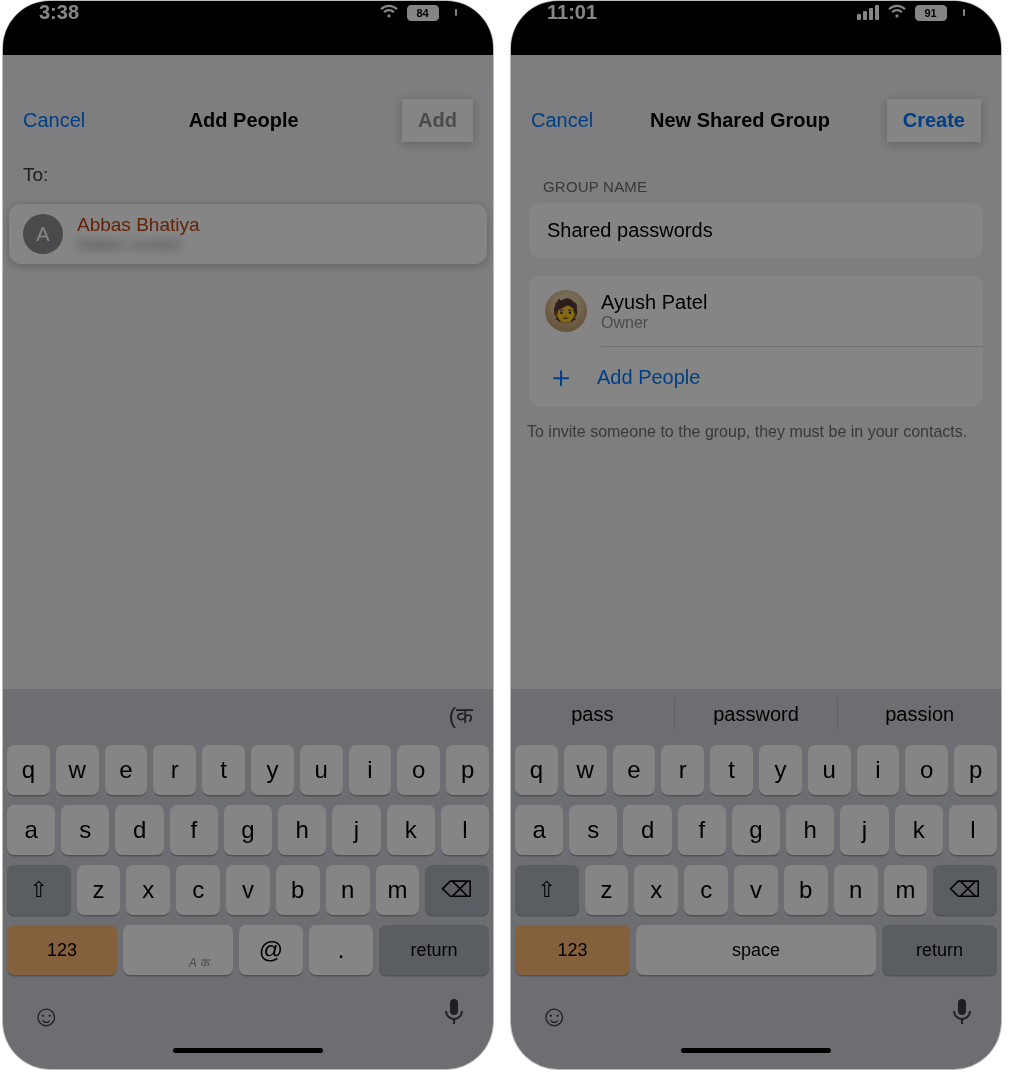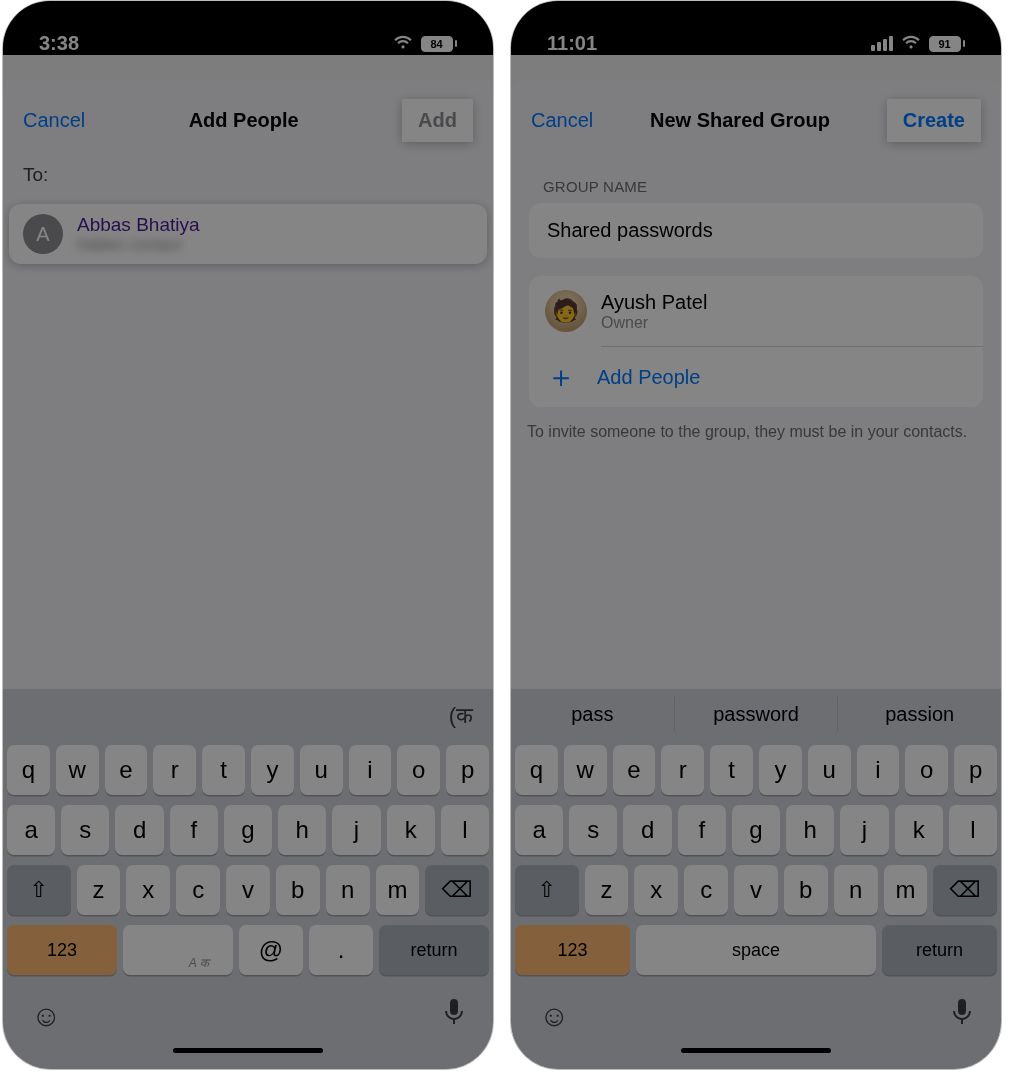--- a/index.html
+++ b/index.html
@@ -13,27 +13,27 @@
   
   .dim-overlay {
     position: absolute; inset: 0; background: rgba(0,0,0,0.48);
     pointer-events: none; z-index: 5;
   }
   .phone .highlighted {
     position: relative; z-index: 6; background: #fff; border-radius: 0;
     box-shadow: 0 2px 10px rgba(0,0,0,0.25);
   }
   .status-bar {
-    height: 54px; display: flex; align-items: flex-end; justify-content: space-between;
+    height: 54px; display: flex; align-items: flex-start; justify-content: space-between;
     padding: 0 36px; color: #000; font-weight: 600; font-size: 20px;
     background: #000; position: relative; z-index: 2;
   }
   .status-bar .left, .status-bar .right { display: flex; align-items: center; gap: 8px; color: #fff; }
   .battery {
-    display: inline-flex; align-items: center; gap: 2px;
+    display: inline-flex; align-items: center; gap: 16px;
   }
   .battery-body {
     width: 32px; height: 16px; border: 1.5px solid #fff; border-radius: 4px; position: relative;
     display: flex; align-items: center; justify-content: center; font-size: 11px; font-weight: 700;
     color: #000; background: #fff;
   }
   .battery-cap { width: 2.5px; height: 7px; background: #fff; border-radius: 1px; }
   .signal-bars { display: inline-flex; align-items: flex-end; gap: 2px; }
   .signal-bars span { width: 4px; background: #fff; border-radius: 1px; }
   .signal-bars span:nth-child(1){height:6px}
@@ -65,21 +65,21 @@
   .contact-row {
     background: #fff; border-radius: 12px; margin: 4px 6px 0 6px;
     padding: 10px 14px; display: flex; align-items: center; gap: 14px;
     position: relative; z-index: 6; box-shadow: 0 2px 10px rgba(0,0,0,0.25);
   }
   .contact-avatar {
     width: 40px; height: 40px; border-radius: 50%; background: #8e8e93;
     color: #fff; display: flex; align-items: center; justify-content: center;
     font-size: 20px; font-weight: 500;
   }
-  .contact-text .name { font-size: 19px; color: #4c1d95; }
+  .contact-text .name { font-size: 19px; color: #c2410c; }
   .contact-text .sub {
     font-size: 16px; color: #8e8e93; filter: blur(4px);
     user-select: none;
   }
 
   
   .section-label {
     font-size: 15px; color: #6d6d72; padding: 22px 32px 8px 32px; letter-spacing: 0.2px;
   }
   .input-cell {

